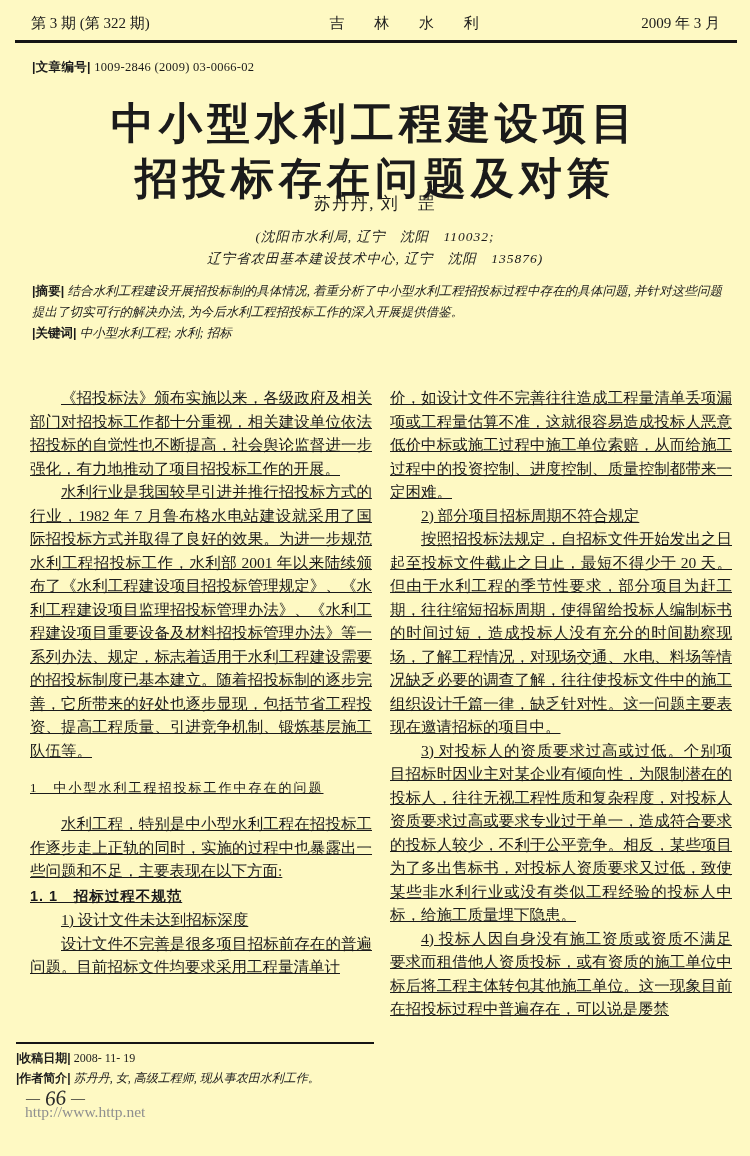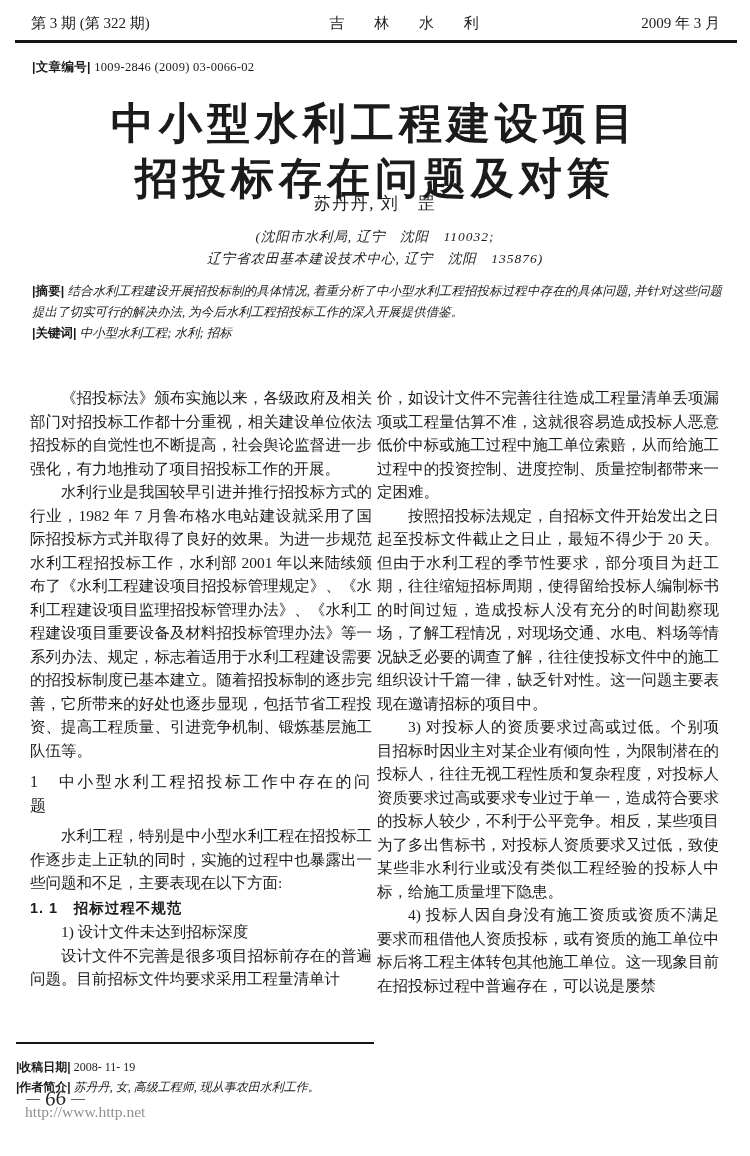--- a/index.html
+++ b/index.html
@@ -1,18 +1,18 @@
 <!DOCTYPE html>
 <html><head>
 <meta charset="utf-8">
 <style>
   html,body{margin:0;padding:0;background:#d9d9d9;}
   .page{
     position:relative;width:750px;height:1156px;margin:0 auto;
-    background:#ffffff;color:#1b1b1b;
+    background:#fef9c3;color:#1b1b1b;
     font-family:"Liberation Serif","DejaVu Serif",serif;
     overflow:hidden;
   }
   
   .jheader{position:absolute;top:14px;left:31px;right:30px;display:flex;justify-content:space-between;align-items:baseline;font-size:15px;white-space:nowrap;}
   .jname{letter-spacing:13px;margin-left:30px;}
   .hrule{position:absolute;top:40px;left:15px;right:13px;height:3px;background:#151515;}
   
   .meta{position:absolute;top:59px;left:32px;font-size:12.5px;letter-spacing:.3px;}
   .blabel{font-family:"Liberation Sans","DejaVu Sans",sans-serif;font-weight:700;}
@@ -21,28 +21,28 @@
   .tline{display:block;}
   .authors{position:absolute;top:192px;left:0;right:0;text-align:center;font-size:17px;letter-spacing:1.5px;}
   .affil{position:absolute;top:226px;left:0;right:0;text-align:center;font-size:13.5px;font-style:italic;line-height:1.6;letter-spacing:1px;}
   .affil span{display:block;}
   
   .abstract-block{position:absolute;top:281px;left:32px;right:28px;font-size:12.5px;line-height:1.68;text-align:justify;}
   .kai{font-style:italic;}
   .class-row{position:relative;height:21px;}
   .doc-part{position:absolute;left:342px;top:0;}
   
-  .bodycols{position:absolute;top:386px;left:30px;display:flex;gap:5px;}
+  .bodycols{position:absolute;top:386px;left:30px;display:flex;gap:18px;text-decoration:underline;}
   .col{width:342px;font-size:15.5px;line-height:23.5px;text-align:justify;}
   .col p{margin:0;text-indent:2em;}
   .col p.cont{text-indent:0;}
-  .h-sec{text-indent:0 !important;margin:8px 0 6px !important;font-size:16px;letter-spacing:2px;line-height:24px;}
+  .h-sec{text-indent:0 !important;margin:8px 0 6px !important;font-size:13px;letter-spacing:2px;line-height:36px;}
   .h-sub{text-indent:0 !important;margin:2px 0 0 !important;font-family:"Liberation Sans","DejaVu Sans",sans-serif;font-weight:700;font-size:14.5px;letter-spacing:1px;}
   
-  .footnote{position:absolute;top:1042px;left:16px;width:358px;border-top:2.5px solid #151515;padding-top:14px;font-size:12px;line-height:1.65;white-space:nowrap;}
+  .footnote{position:absolute;top:1042px;left:16px;width:358px;border-top:2.5px solid #151515;padding-top:5px;font-size:12px;line-height:1.65;white-space:nowrap;}
   .footnote .blabel{font-size:12px;}
   
   .pageno{position:absolute;left:26px;top:1086px;font-size:14px;color:#2a2a2a;display:flex;align-items:center;}
   .pageno .num{font-style:italic;font-size:21px;margin:0 5px;transform:rotate(-4deg);display:inline-block;}
   .copyright{position:absolute;left:25px;right:14px;top:1103px;display:flex;justify-content:space-between;color:#8f8f8f;font-size:15.5px;white-space:nowrap;}
 </style>
 </head>
 <body>
 
 <div class="page">
@@ -88,20 +88,21 @@
       <p>《招投标法》颁布实施以来，各级政府及相关部门对招投标工作都十分重视，相关建设单位依法招投标的自觉性也不断提高，社会舆论监督进一步强化，有力地推动了项目招投标工作的开展。</p>
       <p>水利行业是我国较早引进并推行招投标方式的行业，1982 年 7 月鲁布格水电站建设就采用了国际招投标方式并取得了良好的效果。为进一步规范水利工程招投标工作，水利部 2001 年以来陆续颁布了《水利工程建设项目招投标管理规定》、《水利工程建设项目监理招投标管理办法》、《水利工程建设项目重要设备及材料招投标管理办法》等一系列办法、规定，标志着适用于水利工程建设需要的招投标制度已基本建立。随着招投标制的逐步完善，它所带来的好处也逐步显现，包括节省工程投资、提高工程质量、引进竞争机制、锻炼基层施工队伍等。</p>
       <p class="h-sec">1　中小型水利工程招投标工作中存在的问题</p>
       <p>水利工程，特别是中小型水利工程在招投标工作逐步走上正轨的同时，实施的过程中也暴露出一些问题和不足，主要表现在以下方面:</p>
       <p class="h-sub">1. 1　招标过程不规范</p>
       <p>1) 设计文件未达到招标深度</p>
       <p>设计文件不完善是很多项目招标前存在的普遍问题。目前招标文件均要求采用工程量清单计</p>
     </div>
     <div class="col">
       <p class="cont">价，如设计文件不完善往往造成工程量清单丢项漏项或工程量估算不准，这就很容易造成投标人恶意低价中标或施工过程中施工单位索赔，从而给施工过程中的投资控制、进度控制、质量控制都带来一定困难。</p>
+      <p>2) 部分项目招标周期不符合规定</p>
       <p>按照招投标法规定，自招标文件开始发出之日起至投标文件截止之日止，最短不得少于 20 天。但由于水利工程的季节性要求，部分项目为赶工期，往往缩短招标周期，使得留给投标人编制标书的时间过短，造成投标人没有充分的时间勘察现场，了解工程情况，对现场交通、水电、料场等情况缺乏必要的调查了解，往往使投标文件中的施工组织设计千篇一律，缺乏针对性。这一问题主要表现在邀请招标的项目中。</p>
       <p>3) 对投标人的资质要求过高或过低。个别项目招标时因业主对某企业有倾向性，为限制潜在的投标人，往往无视工程性质和复杂程度，对投标人资质要求过高或要求专业过于单一，造成符合要求的投标人较少，不利于公平竞争。相反，某些项目为了多出售标书，对投标人资质要求又过低，致使某些非水利行业或没有类似工程经验的投标人中标，给施工质量埋下隐患。</p>
       <p>4) 投标人因自身没有施工资质或资质不满足要求而租借他人资质投标，或有资质的施工单位中标后将工程主体转包其他施工单位。这一现象目前在招投标过程中普遍存在，可以说是屡禁</p>
     </div>
   </div>
 
   <div class="footnote">
     <div>
       <span class="blabel">|收稿日期|</span>
       <span>2008- 11- 19</span>

